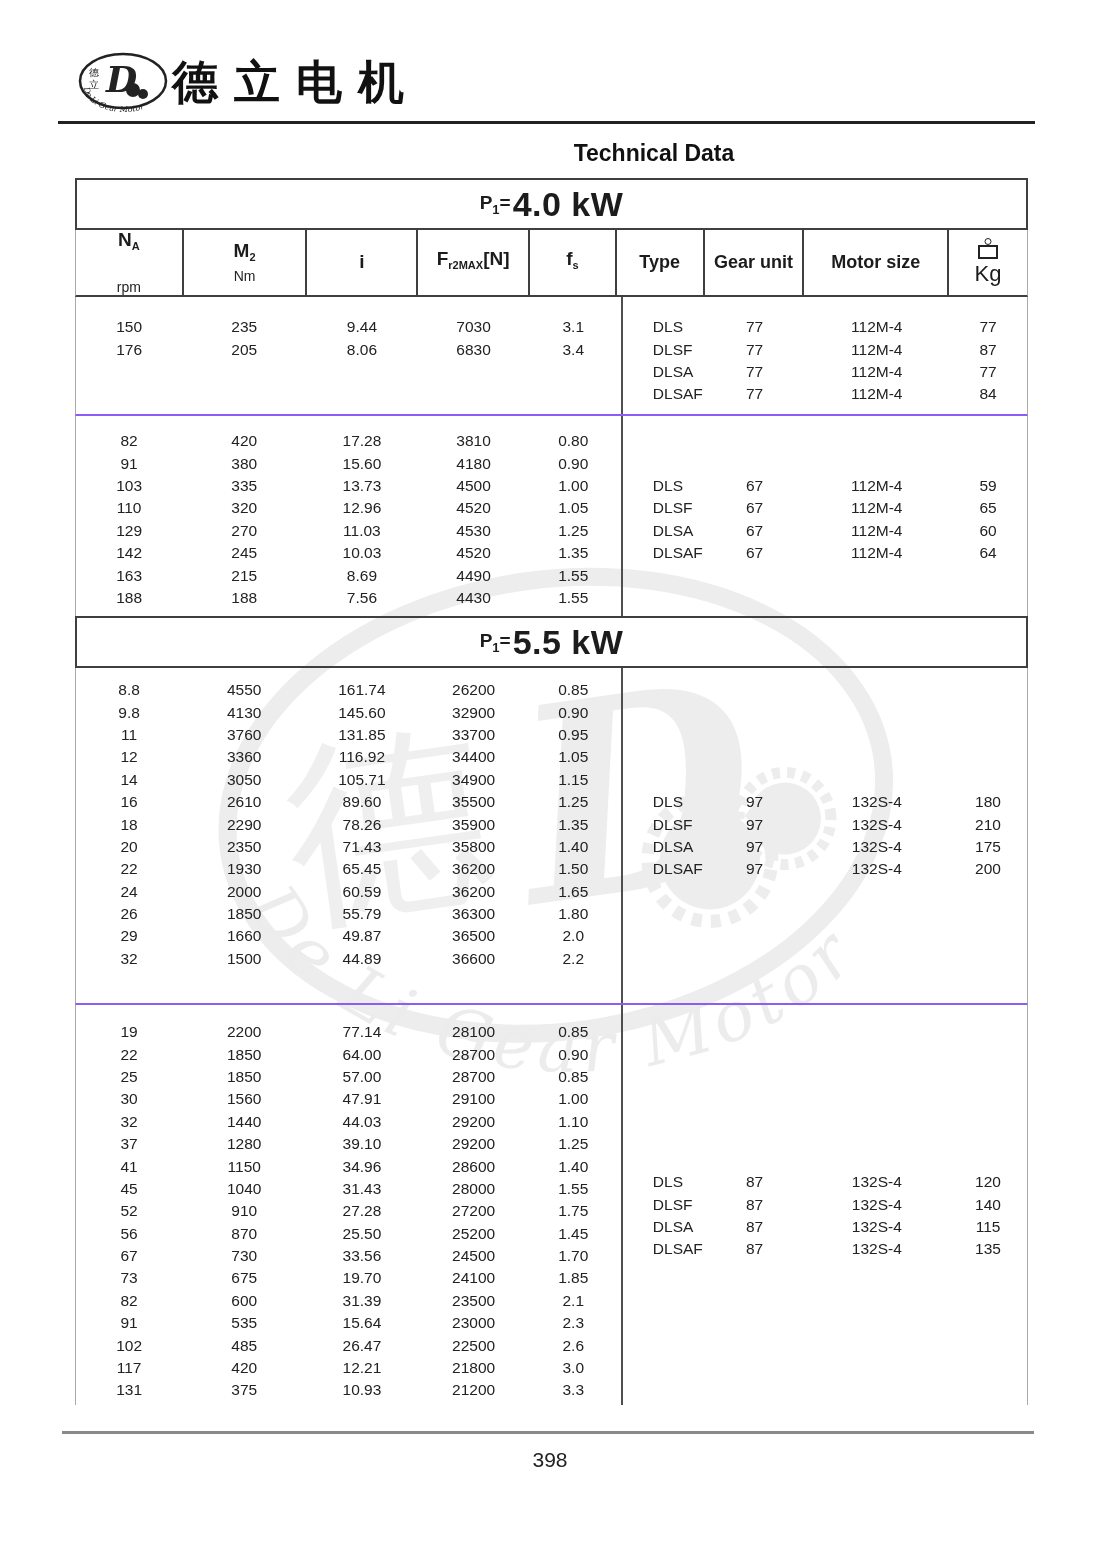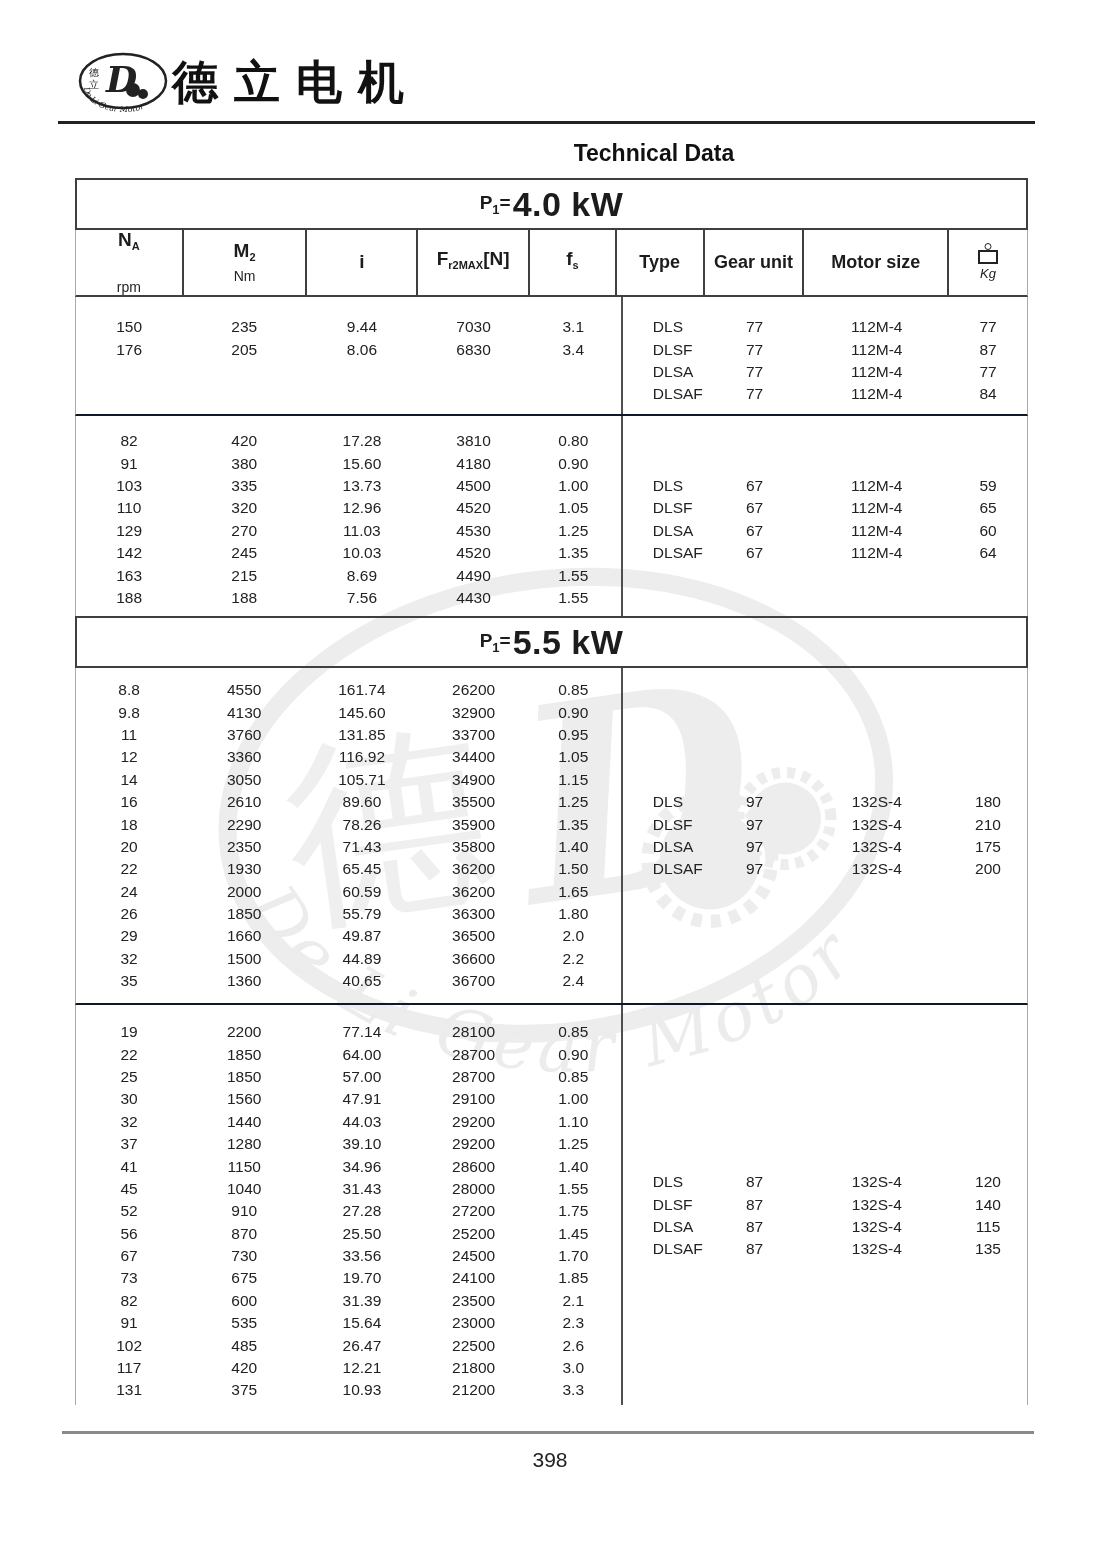--- a/index.html
+++ b/index.html
@@ -53,27 +53,27 @@
   .h-main { font-size:19px; font-weight:bold; }
   .h-line sub { font-size:11px; font-weight:bold; }
   .h-unit { font-size:14px; color:#222; }
   .h-label { font-size:18px; font-weight:bold; }
   .w-icon { width:20px; height:14px; border:2px solid #222; position:relative; margin-top:6px; }
   .w-icon::before {
     content:''; position:absolute; width:5px; height:5px;
     border:1.5px solid #222; border-radius:50%;
     top:-9px; left:50%; transform:translateX(-50%);
   }
-  .h-kg { font-size:13px; margin-top:1px;font-style:italic; }
+  .h-kg { font-size:22px; margin-top:1px; }
 
   .block {
     position:relative;
     border-left:1px solid #aaa; border-right:1px solid #aaa;
   }
-  .block.sep { border-bottom:2px solid #0f172a; }
+  .block.sep { border-bottom:2px solid #8b5cf6; }
   .lrows { position:absolute; left:0; width:56.87%; }
   .rrows { position:absolute; left:56.87%; width:43.13%; }
   .divider { position:absolute; left:57.3%; top:0; bottom:0; width:2px; background:#4f4f4f; }
   .drow { display:flex; height:22.4px; align-items:center; }
   .dcell {
     display:flex; align-items:center; justify-content:center;
     font-size:15.5px; color:#222; white-space:nowrap; height:100%;
   }
   .dcell.type { justify-content:flex-start; padding-left:36px; }
 
@@ -381,27 +381,20 @@
             <div class="dcell" style="width: 20.74%;">36500</div>
             <div class="dcell" style="width: 16.11%;">2.0</div>
           </div>
           <div class="drow">
             <div class="dcell" style="width: 19.63%;">32</div>
             <div class="dcell" style="width: 22.96%;">1500</div>
             <div class="dcell" style="width: 20.56%;">44.89</div>
             <div class="dcell" style="width: 20.74%;">36600</div>
             <div class="dcell" style="width: 16.11%;">2.2</div>
           </div>
-          <div class="drow">
-            <div class="dcell" style="width: 19.63%;">35</div>
-            <div class="dcell" style="width: 22.96%;">1360</div>
-            <div class="dcell" style="width: 20.56%;">40.65</div>
-            <div class="dcell" style="width: 20.74%;">36700</div>
-            <div class="dcell" style="width: 16.11%;">2.4</div>
-          </div>
         </div>
         <div class="rrows" style="top: 123px;">
           <div class="drow">
             <div class="dcell type" style="width: 21.41%;">DLS</div>
             <div class="dcell" style="width: 24.33%;">97</div>
             <div class="dcell" style="width: 35.28%;">132S-4</div>
             <div class="dcell" style="width: 18.98%;">180</div>
           </div>
           <div class="drow">
             <div class="dcell type" style="width: 21.41%;">DLSF</div>

